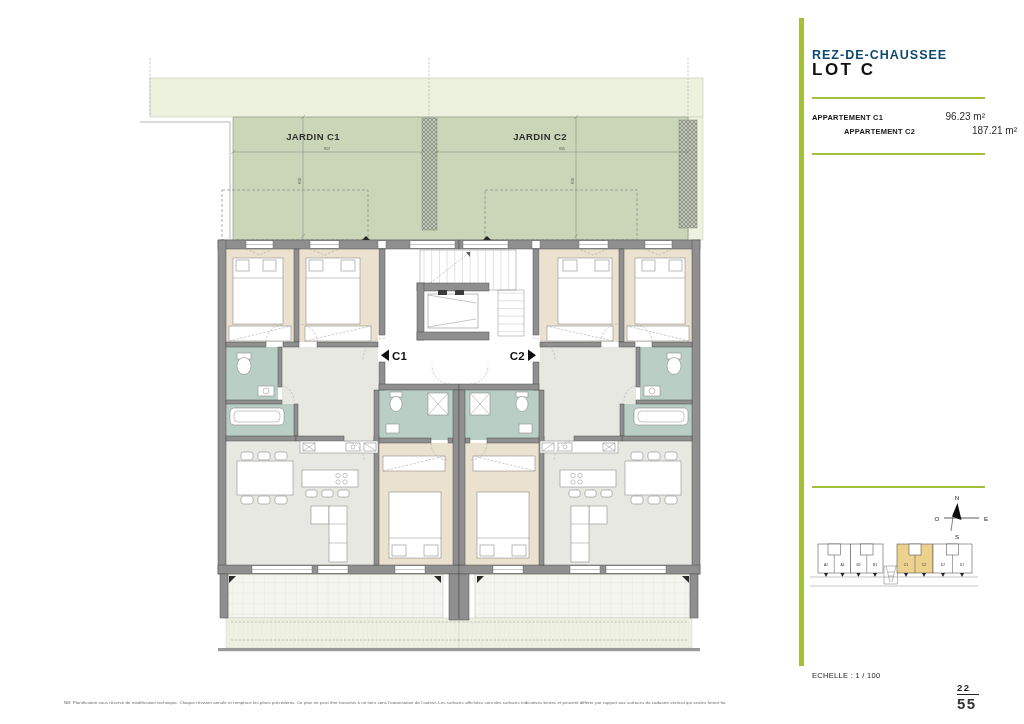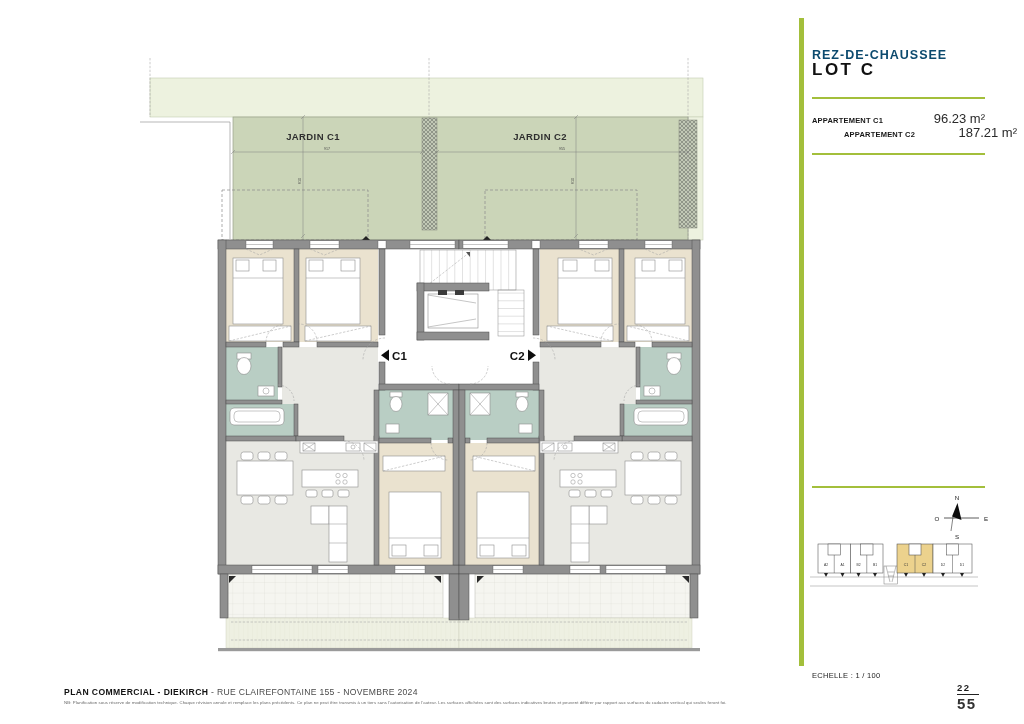--- a/index.html
+++ b/index.html
@@ -22,21 +22,21 @@
   .kpt{font-size:3.4px;fill:#333;}
   .cmp{font-size:6.2px;fill:#222;}
 
   
   .vbar{position:absolute;left:799px;top:18px;width:4.5px;height:648px;background:#a3bf3b;}
   .lot-title{position:absolute;left:812px;top:20px;font-size:17px;font-weight:bold;letter-spacing:2.5px;color:#111;margin-top:40px;}
   .floor-title{position:absolute;left:812px;top:48px;font-size:12.5px;font-weight:bold;letter-spacing:1px;color:#0c4a6e;}
   .hrule{position:absolute;left:812px;width:173px;height:2.2px;background:#a3bf3b;}
   .apt-row{position:absolute;left:812px;width:173px;display:flex;justify-content:space-between;align-items:baseline;}
   .apt-label{font-size:7.5px;font-weight:bold;letter-spacing:.2px;color:#161616;}
-  .apt-area{font-size:13px;color:#2a2a2a;}
+  .apt-area{font-size:10px;color:#2a2a2a;}
   .scale{position:absolute;left:812px;top:671px;font-size:7.5px;letter-spacing:.3px;color:#222;}
   .pagefrac{position:absolute;left:957px;top:682px;width:22px;text-align:left;}
   .pagefrac .top{font-size:9.5px;font-weight:bold;letter-spacing:1.5px;border-bottom:1.3px solid #222;padding-bottom:.5px;}
   .pagefrac .bot{font-size:15px;font-weight:bold;letter-spacing:1.5px;padding-top:.5px;color:#333;}
 
   
   .footer-main{position:absolute;left:64px;top:687px;font-size:8.6px;white-space:nowrap;}
   .footer-main .b{font-weight:bold;letter-spacing:.4px;color:#111;}
   .footer-main .r{color:#4a4a4a;letter-spacing:.3px;}
   .footer-disc{position:absolute;left:64px;top:700px;font-size:4.3px;color:#666;white-space:nowrap;letter-spacing:.1px;}
@@ -349,16 +349,15 @@
     <span class="apt-area">187.21 m²</span>
   </div>
   <div class="hrule" style="top:153px;"></div>
   <div class="hrule" style="top:486px;"></div>
   <div class="scale">ECHELLE : 1 / 100</div>
   <div class="pagefrac">
     <div class="top">22</div>
     <div class="bot">55</div>
   </div>
 
-  <div class="footer-main"><span class="b">PLAN COMMERCIAL - DIEKIRCH</span><span class="r"> - RUE CLAIREFONTAINE 155 - NOVEMBRE 2024</span></div>
   <div class="footer-disc">NB: Planification sous réserve de modification technique. Chaque révision annule et remplace les plans précédents. Ce plan ne peut être transmis à un tiers sans l'autorisation de l'auteur. Les surfaces affichées sont des surfaces indicatives brutes et peuvent différer par rapport aux surfaces du cadastre vertical qui seules feront foi.</div>
 
 </div>
 
 </body></html>

